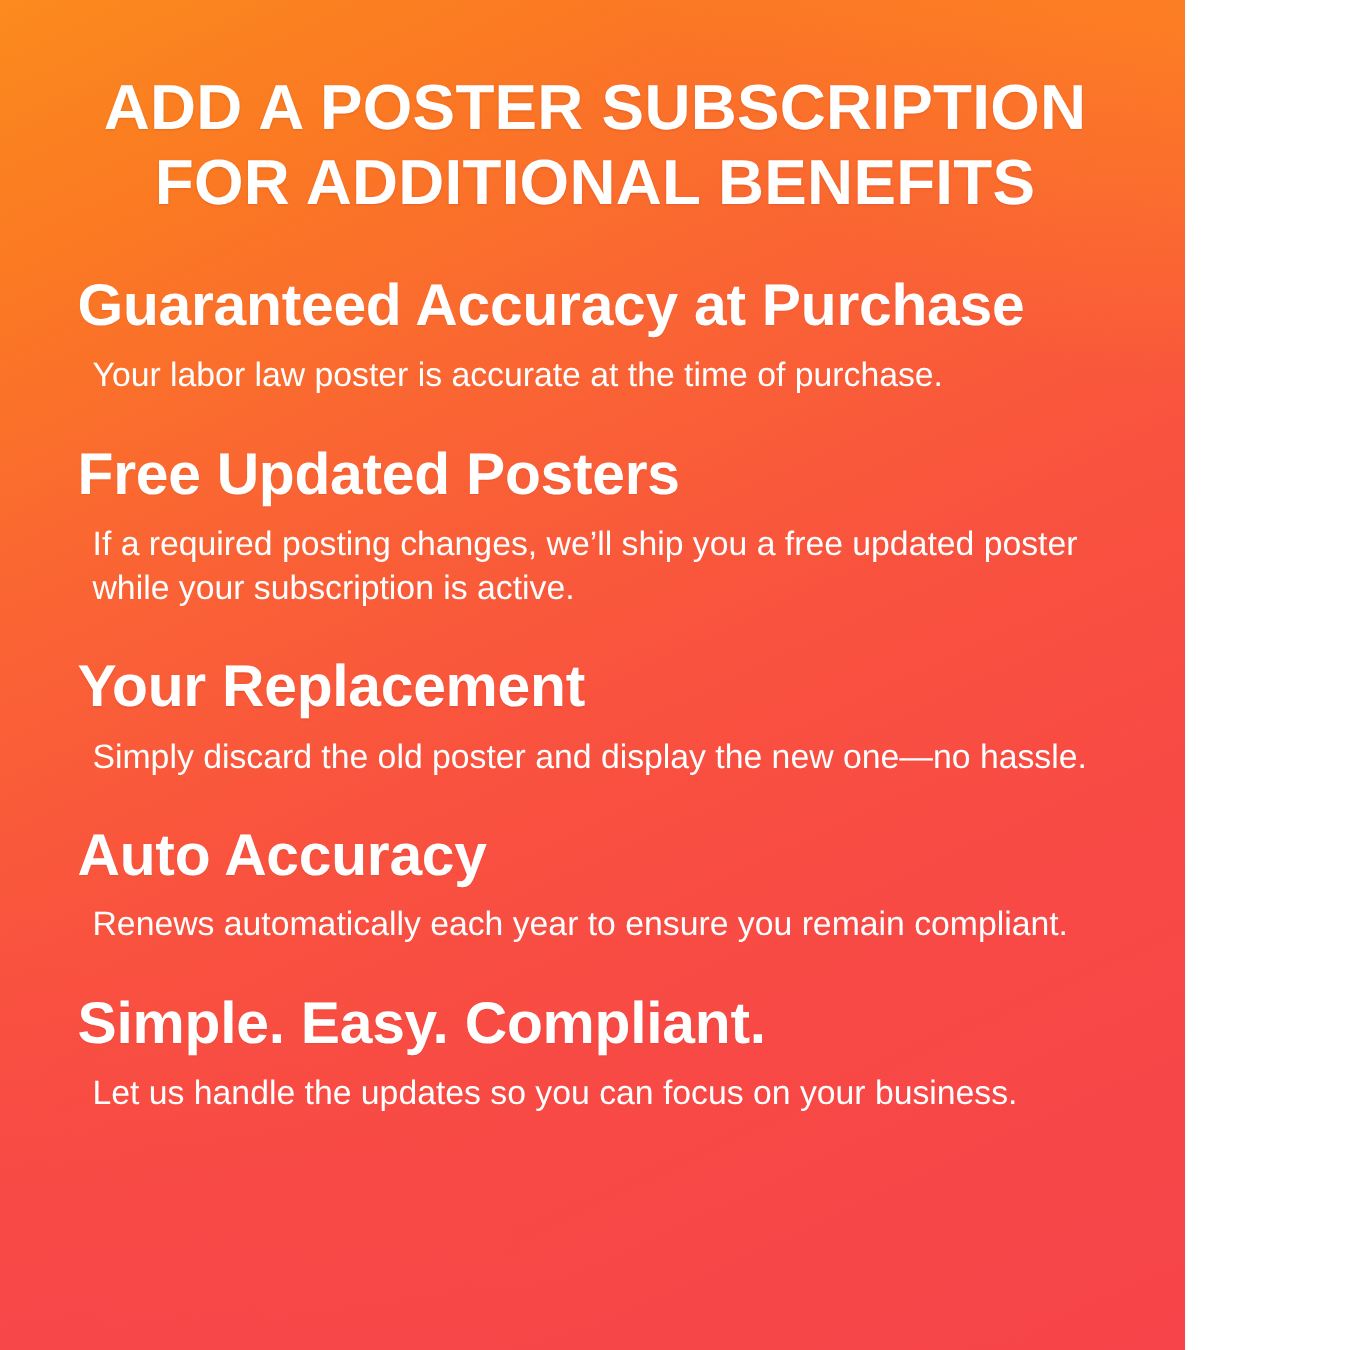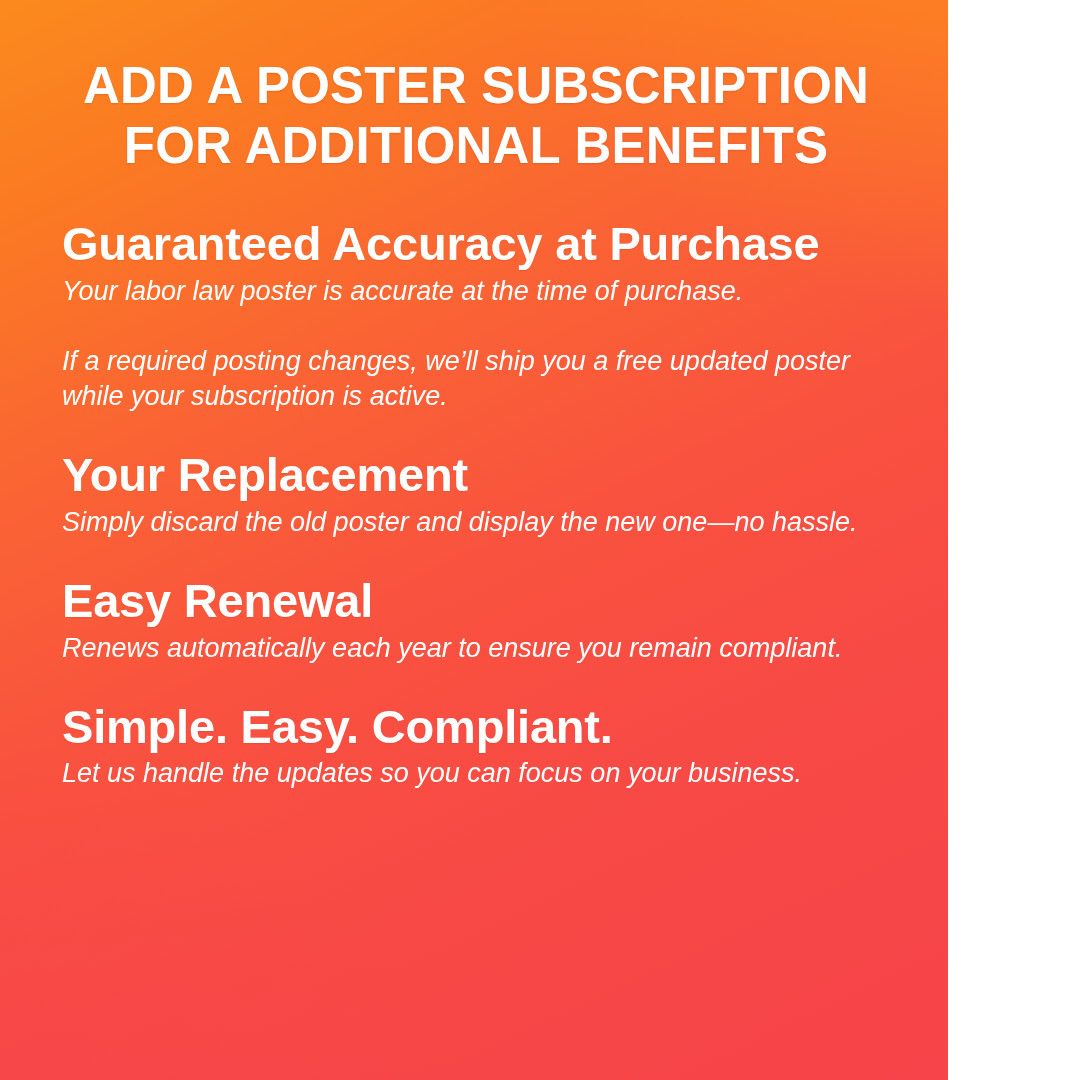--- a/index.html
+++ b/index.html
@@ -82,24 +82,23 @@
   .benefit-title {
     font-weight: bold;
     font-size: 47px;
     line-height: 1.12;
     letter-spacing: -0.2px;
     margin: 0 0 3px 0;
     text-shadow: 0 1px 1px rgba(140,30,10,0.12);
   }
 
   .benefit-desc {
-    font-style: italic;
     font-size: 27px;
     line-height: 1.30;
-    margin: 0;
+    margin: 12px;
     max-width: 960px;
   }
 </style>
 </head>
 <body>
 
 <div id="poster">
   <div class="content">
 
     <h1 class="headline">
@@ -109,30 +108,31 @@
 
     <ul class="benefits">
 
       <li class="benefit">
         <div class="benefit-title">Guaranteed Accuracy at Purchase</div>
         <div class="benefit-desc">Your labor law poster is accurate at the time of purchase.</div>
       </li>
 
 
       <li class="benefit">
+        <div class="benefit-title">Free Updated Posters</div>
         <div class="benefit-desc">If a required posting changes, we’ll ship you a free updated poster while your subscription is active.</div>
       </li>
 
       <li class="benefit">
         <div class="benefit-title">Your Replacement</div>
         <div class="benefit-desc">Simply discard the old poster and display the new one—no hassle.</div>
       </li>
 
       <li class="benefit">
-        <div class="benefit-title">Easy Renewal</div>
+        <div class="benefit-title">Auto Accuracy</div>
         <div class="benefit-desc">Renews automatically each year to ensure you remain compliant.</div>
       </li>
 
       <li class="benefit">
         <div class="benefit-title">Simple. Easy. Compliant.</div>
         <div class="benefit-desc">Let us handle the updates so you can focus on your business.</div>
       </li>
 
     </ul>
   </div>

